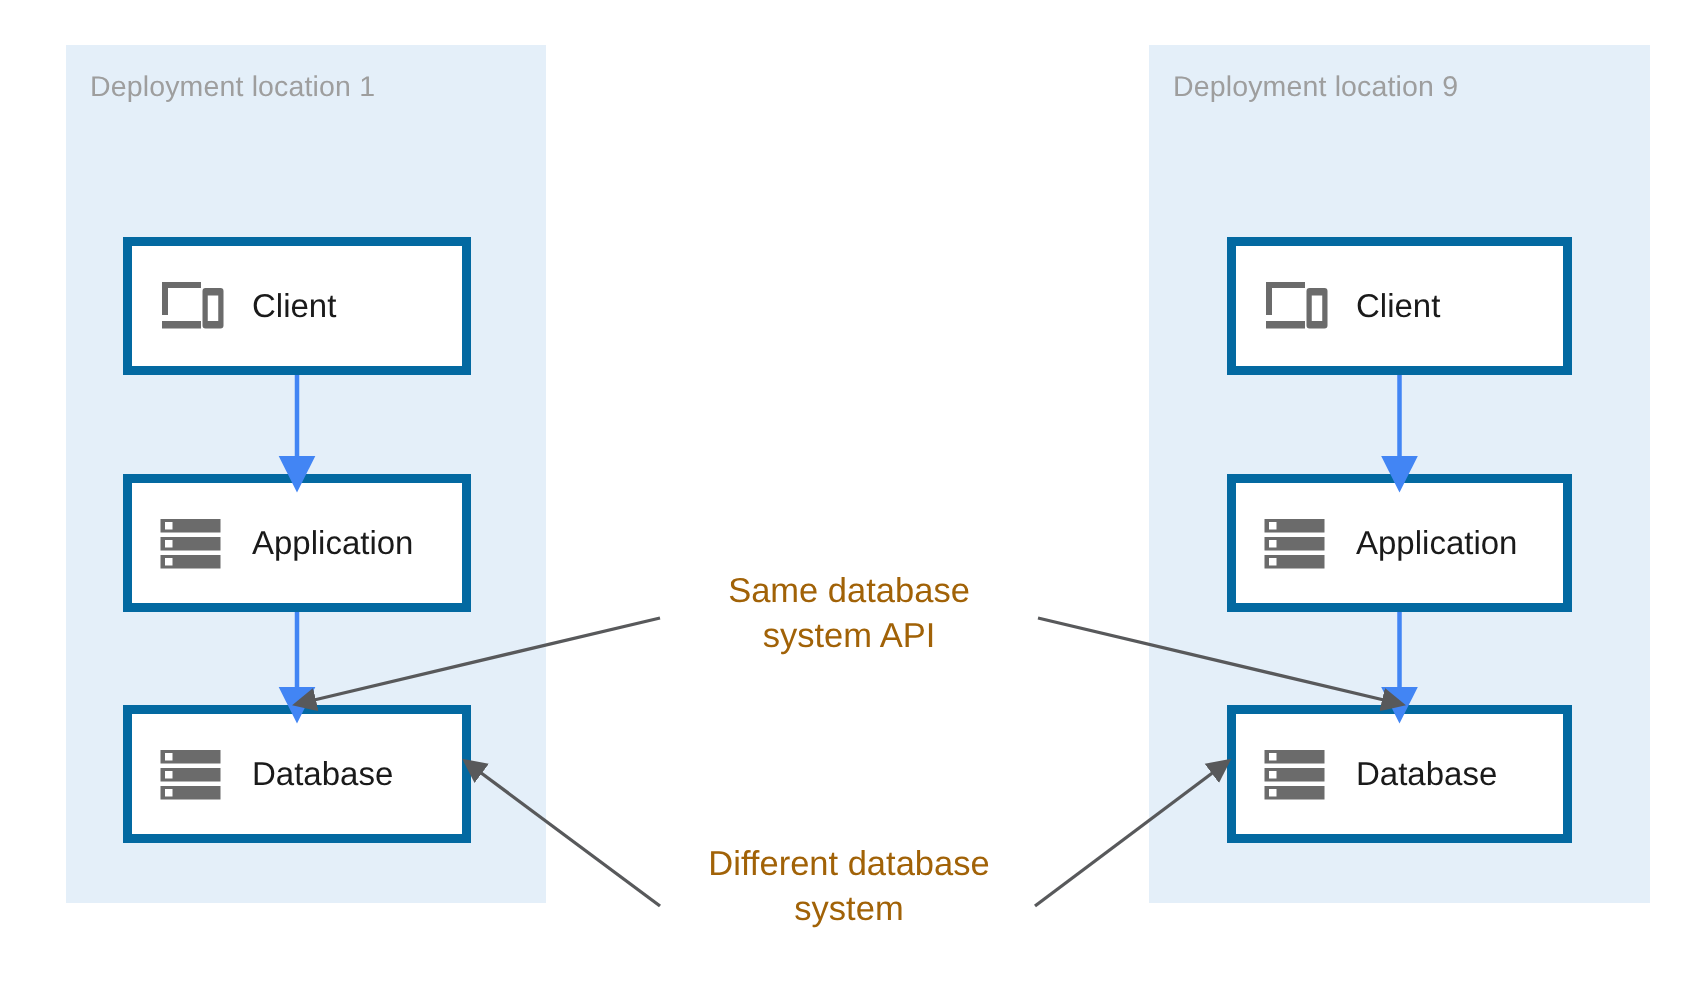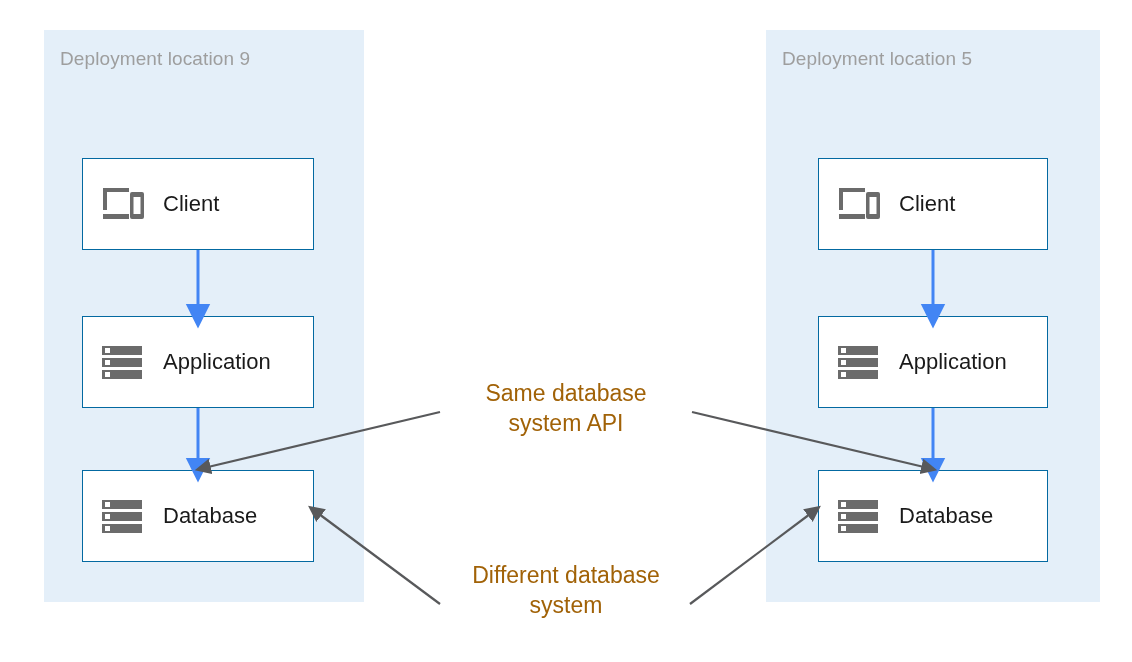--- a/index.html
+++ b/index.html
@@ -37,21 +37,21 @@
     color: #9e9e9e;
     letter-spacing: .1px;
     white-space: nowrap;
   }
 
   
   .node {
     position: absolute;
     box-sizing: border-box;
     background: #ffffff;
-    border: 1px solid #0369a1;
+    border: 6px solid #0369a1;
     display: flex;
     align-items: center;
     padding-left: 18px;
   }
   .node-label {
     font-size: 22px;
     color: #1a1a1a;
     margin-left: 18px;
     white-space: nowrap;
   }
@@ -93,25 +93,25 @@
   }
   #annotation-api  { left: 430px; top: 378px; width: 272px; }
   #annotation-diff { left: 420px; top: 560px; width: 292px; }
 </style>
 </head>
 <body>
 
 <div id="canvas">
 
   <div class="zone" id="zone-1">
+    <div class="zone-title">Deployment location 1</div>
+  </div>
+
+  <div class="zone" id="zone-2">
     <div class="zone-title">Deployment location 9</div>
-  </div>
-
-  <div class="zone" id="zone-2">
-    <div class="zone-title">Deployment location 5</div>
   </div>
 
   <div class="node" id="node-client-1">
     <span class="node-icon">
       <svg viewBox="0 0 44 40" width="44" height="40" aria-hidden="true">
         <g fill="#6b6b6b">
           <path d="M2 4h26v4H6v18H2z"></path>
           <rect x="2" y="30" width="26" height="5"></rect>
           <path d="M31 8h10a2 2 0 0 1 2 2v23a2 2 0 0 1-2 2H31a2 2 0 0 1-2-2V10a2 2 0 0 1 2-2zm1.5 5v17h7V13z"></path>
         </g>

